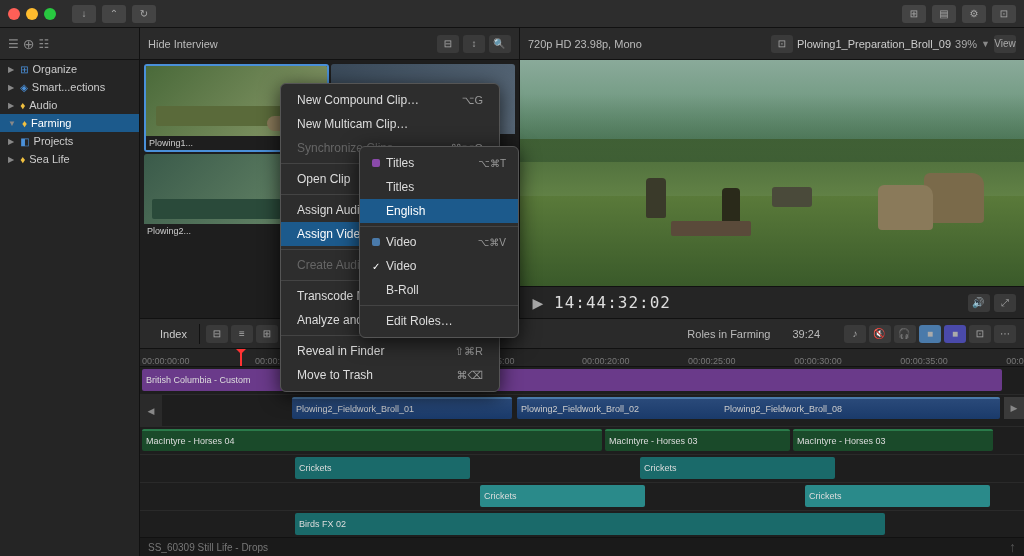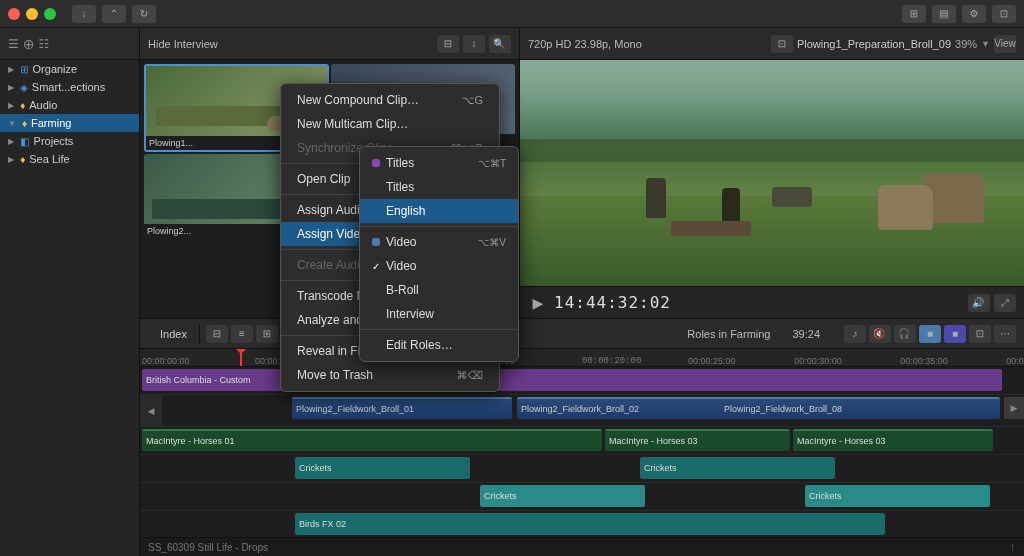--- a/index.html
+++ b/index.html
@@ -592,24 +592,20 @@
             <span class="sm-shortcut">⌥⌘V</span>
           </div>
           <div class="sm-item">
             <span style="width:8px;flex-shrink:0;color:#fff;font-size:10px;">✓</span>
             <span>Video</span>
           </div>
           <div class="sm-item">
             <span style="width:8px;flex-shrink:0;"></span>
             <span>B-Roll</span>
           </div>
-          <div class="sm-item">
-            <span style="width:8px;flex-shrink:0;"></span>
-            <span>Interview</span>
-          </div>
           <div style="height:1px;background:#444;margin:3px 0;"></div>
           <div class="sm-item">
             <span style="width:8px;flex-shrink:0;"></span>
             <span>Edit Roles…</span>
           </div>
         </div>
       </div>
 
       <div class="preview-panel">
         <div class="preview-toolbar">
@@ -675,21 +671,21 @@
             <div class="tb-btn">⋯</div>
           </div>
         </div>
       </div>
 
       <div class="timeline-ruler">
         <div class="ruler-mark" style="left:2px;">00:00:00:00</div>
         <div class="ruler-mark" style="left:13%;">00:00:05:00</div>
         <div class="ruler-mark" style="left:25%;">00:00:10:00</div>
         <div class="ruler-mark" style="left:37%;">00:00:15:00</div>
-        <div class="ruler-mark" style="left:50%;font-family:Liberation Mono, monospace;">00:00:20:00</div>
+        <div class="ruler-mark" style="left:50%;">00:00:20:00</div>
         <div class="ruler-mark" style="left:62%;">00:00:25:00</div>
         <div class="ruler-mark" style="left:74%;">00:00:30:00</div>
         <div class="ruler-mark" style="left:86%;">00:00:35:00</div>
         <div class="ruler-mark" style="left:98%;">00:00:40:00</div>
 
         <div class="playhead" style="left: 100px; height: 180px;"></div>
       </div>
 
       <div class="timeline-tracks">
 
@@ -704,21 +700,21 @@
           <div class="track-content" style="margin-left:22px;">
             <div class="clip video-clip" style="left:130px;width:220px;">Plowing2_Fieldwork_Broll_01</div>
             <div class="clip video-clip" style="left:355px;width:220px;">Plowing2_Fieldwork_Broll_02</div>
             <div class="clip video-clip" style="left:558px;width:280px;">Plowing2_Fieldwork_Broll_08</div>
             <div style="position:absolute;right:0;top:2px;height:22px;background:#3a3a3a;width:20px;display:flex;align-items:center;justify-content:center;font-size:9px;color:#888;">▶</div>
           </div>
         </div>
 
         <div class="track-row">
           <div class="track-content">
-            <div class="clip green-dark" style="left:2px;width:460px;">MacIntyre - Horses 01</div>
+            <div class="clip green-dark" style="left:2px;width:460px;">MacIntyre - Horses 04</div>
             <div class="clip green-dark" style="left:465px;width:185px;">MacIntyre - Horses 03</div>
             <div class="clip green-dark" style="left:653px;width:200px;">MacIntyre - Horses 03</div>
           </div>
         </div>
 
         <div class="track-row">
           <div class="track-content">
             <div class="clip teal" style="left:155px;width:175px;">Crickets</div>
             <div class="clip teal" style="left:500px;width:195px;">Crickets</div>
           </div>

